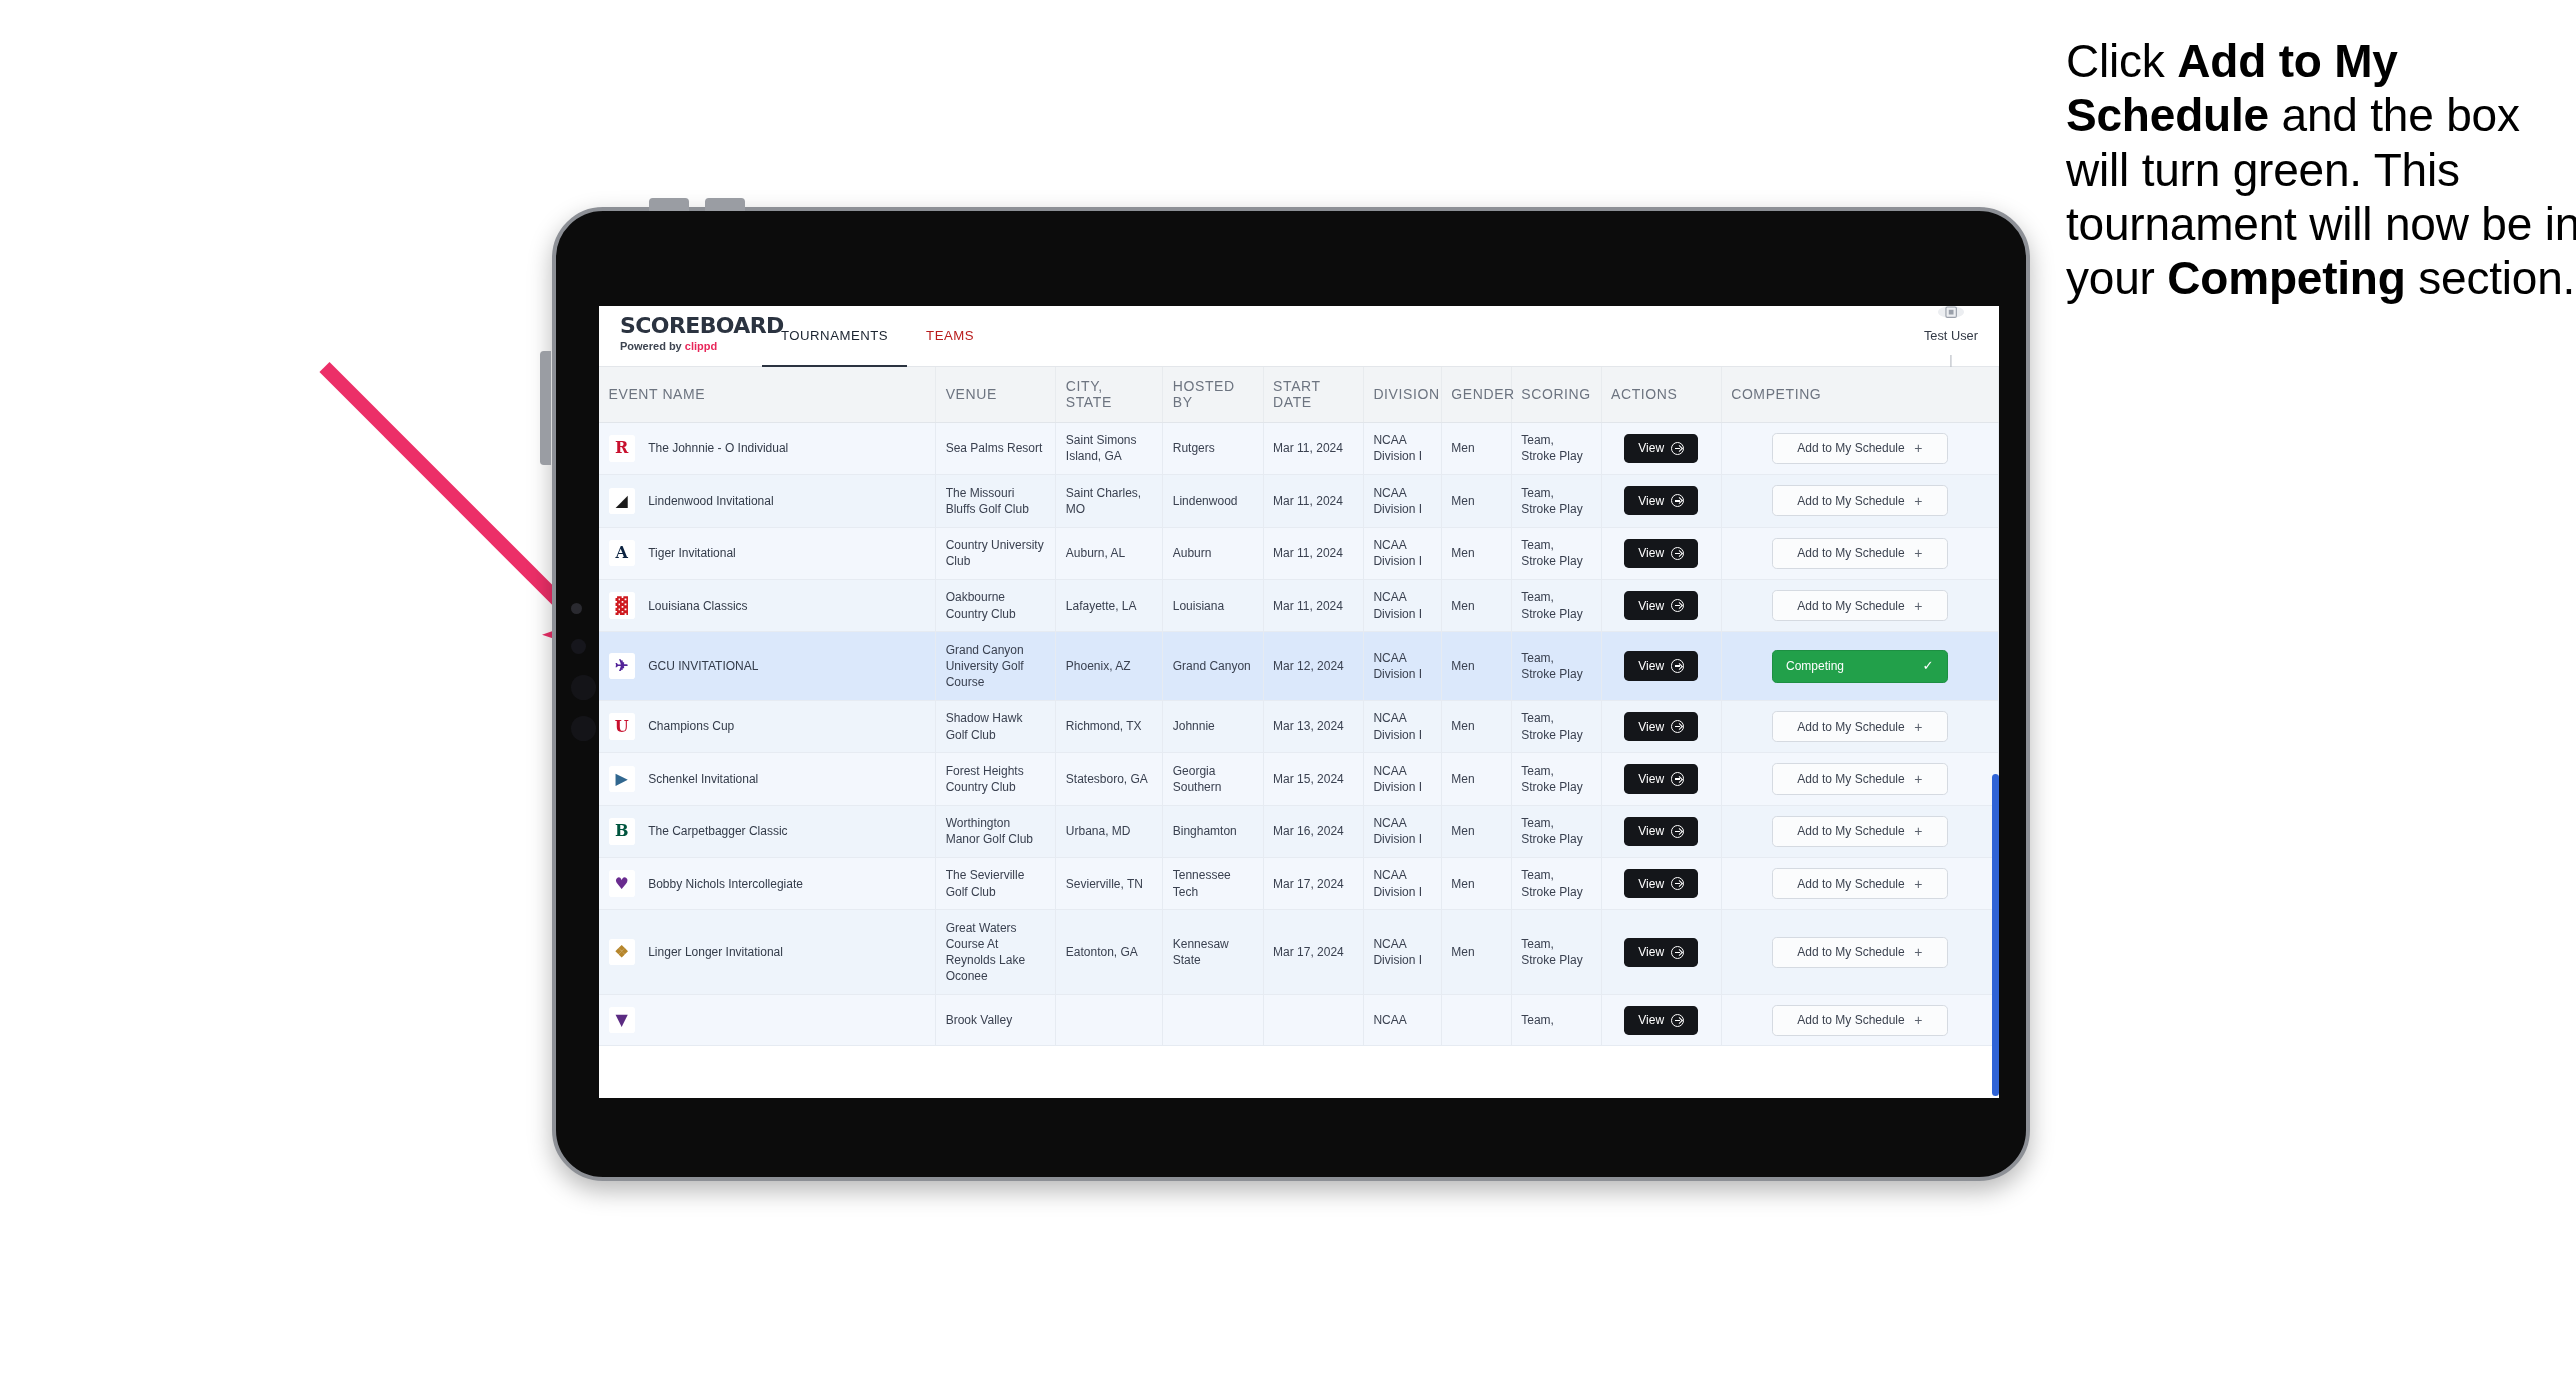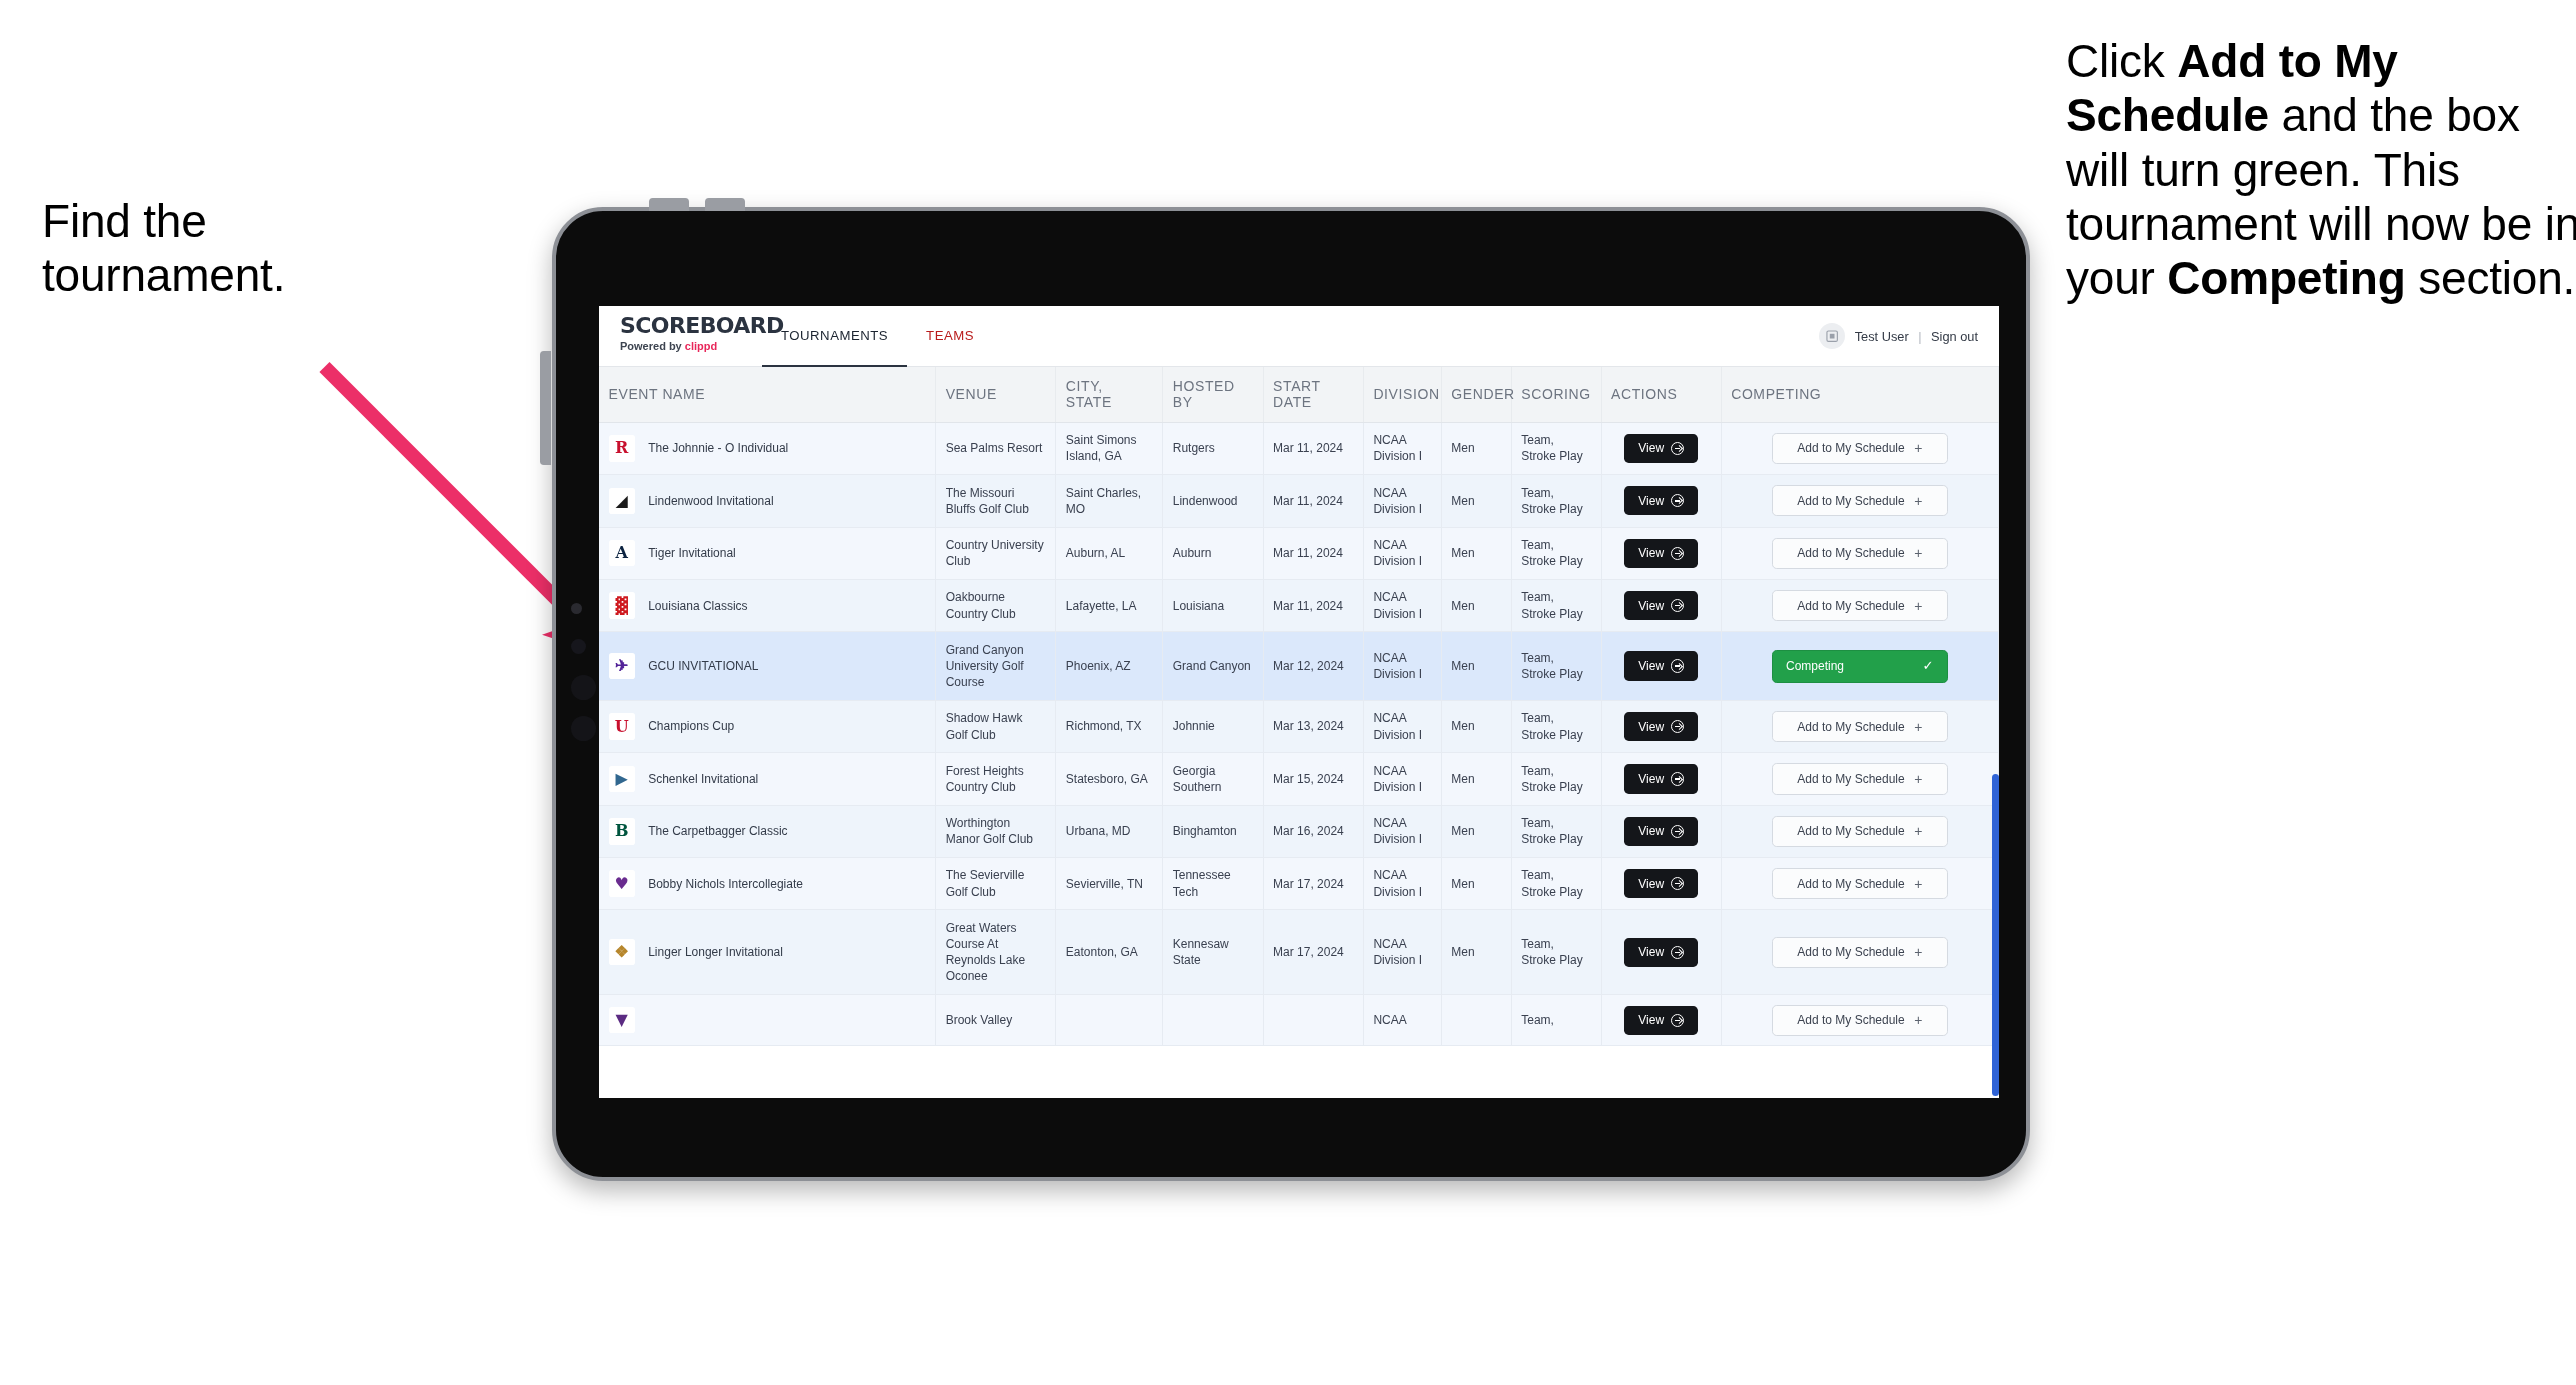--- a/index.html
+++ b/index.html
@@ -103,21 +103,21 @@
     cursor: pointer;
     border-bottom: 2.8px solid transparent;
     margin-bottom: -0.9px;
   }
   .navtab.active { border-bottom-color: #2b3340; color: #1c2430; }
 
   #header-right {
     margin-left: auto;
     display: flex; align-items: center; gap: 9.5px;
     padding-right: 21px;
-    font-size: 12.8px; color: #333a46;
+    font-size: 12.8px; color: #333a46; flex-direction: column;
   }
   #avatar {
     width: 26.5px; height: 26.5px; border-radius: 50%;
     background: #eceef1;
     display: flex; align-items: center; justify-content: center;
     color: #9aa0aa; font-size: 12.3px;
   }
   #header-right .sep { color: #b5bac2; }
   #signout { cursor: pointer; }
 
@@ -214,21 +214,20 @@
     position: absolute; right: 0; top: 407px;
     width: 6.6px; height: 322px;
     background: #2f63d6; border-radius: 3.8px;
   }
 </style>
 </head>
 <body>
 
 <div id="stage">
 
-  <div class="annot" id="annot-left">Find the tournament.</div>
 
   <div class="annot" id="annot-right">Click <b>Add to My Schedule</b> and the box will turn green. This tournament will now be in your <b>Competing</b> section.</div>
 
   <svg class="arrow-svg" style="left:0;top:0;width:2576px;height:1386px" viewBox="0 0 2723 1465" width="2576" height="1386">
     <defs>
       <marker id="ah" markerWidth="5" markerHeight="5" refX="2.6" refY="2.5" orient="auto" markerUnits="strokeWidth">
         <path d="M0,0 L5,2.5 L0,5 L1.2,2.5 z" fill="#ec2f68"></path>
       </marker>
     </defs>
     <line x1="343" y1="388" x2="627" y2="672" stroke="#ec2f68" stroke-width="15" marker-end="url(#ah)"></line>

